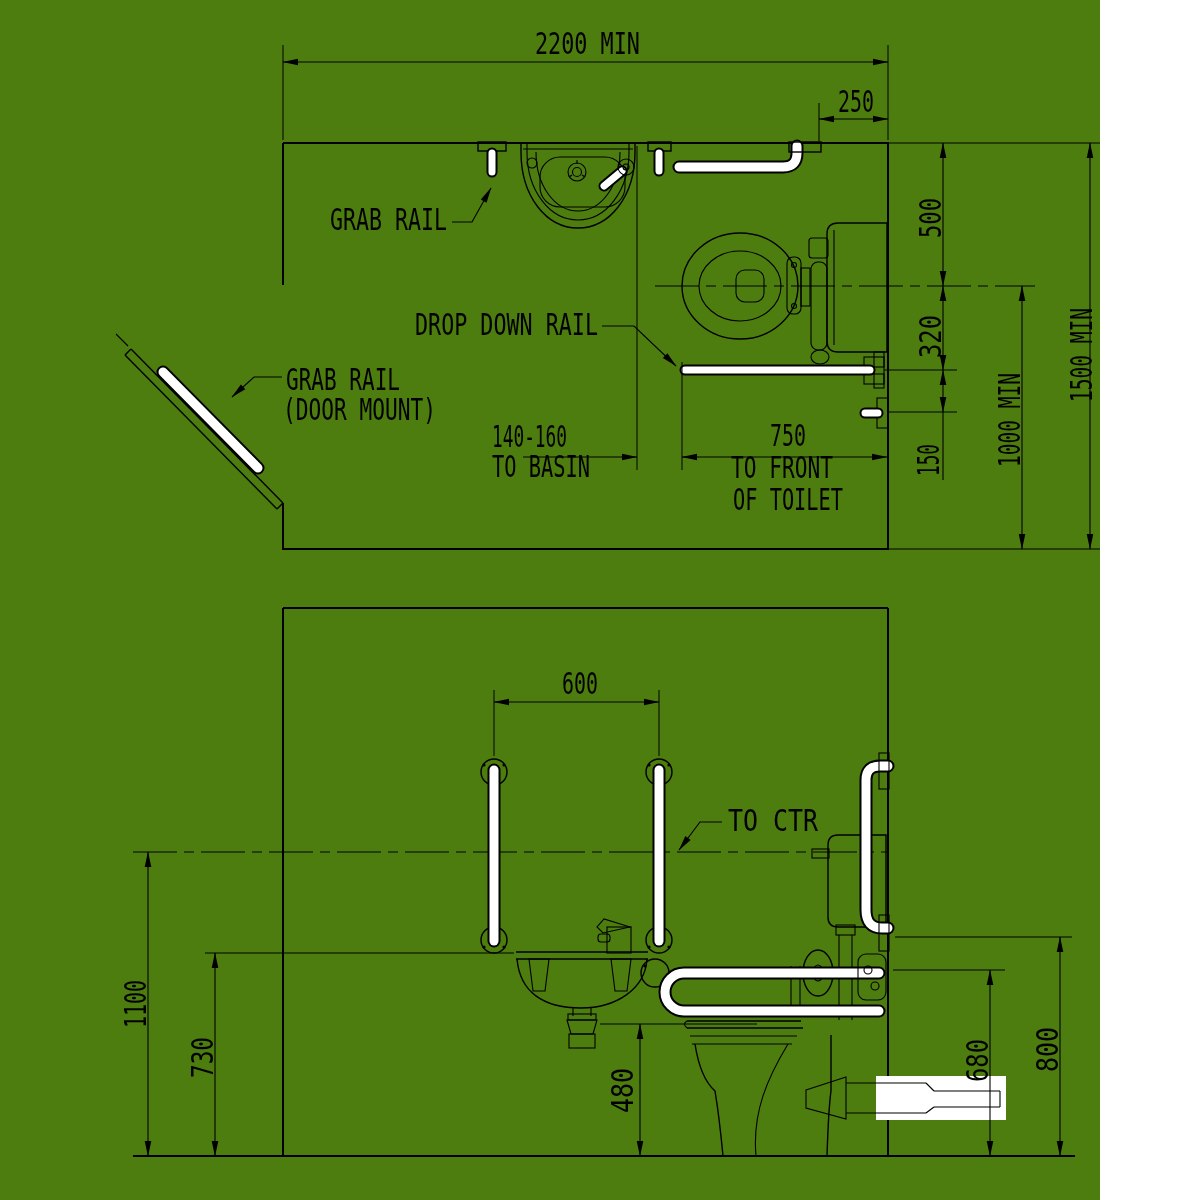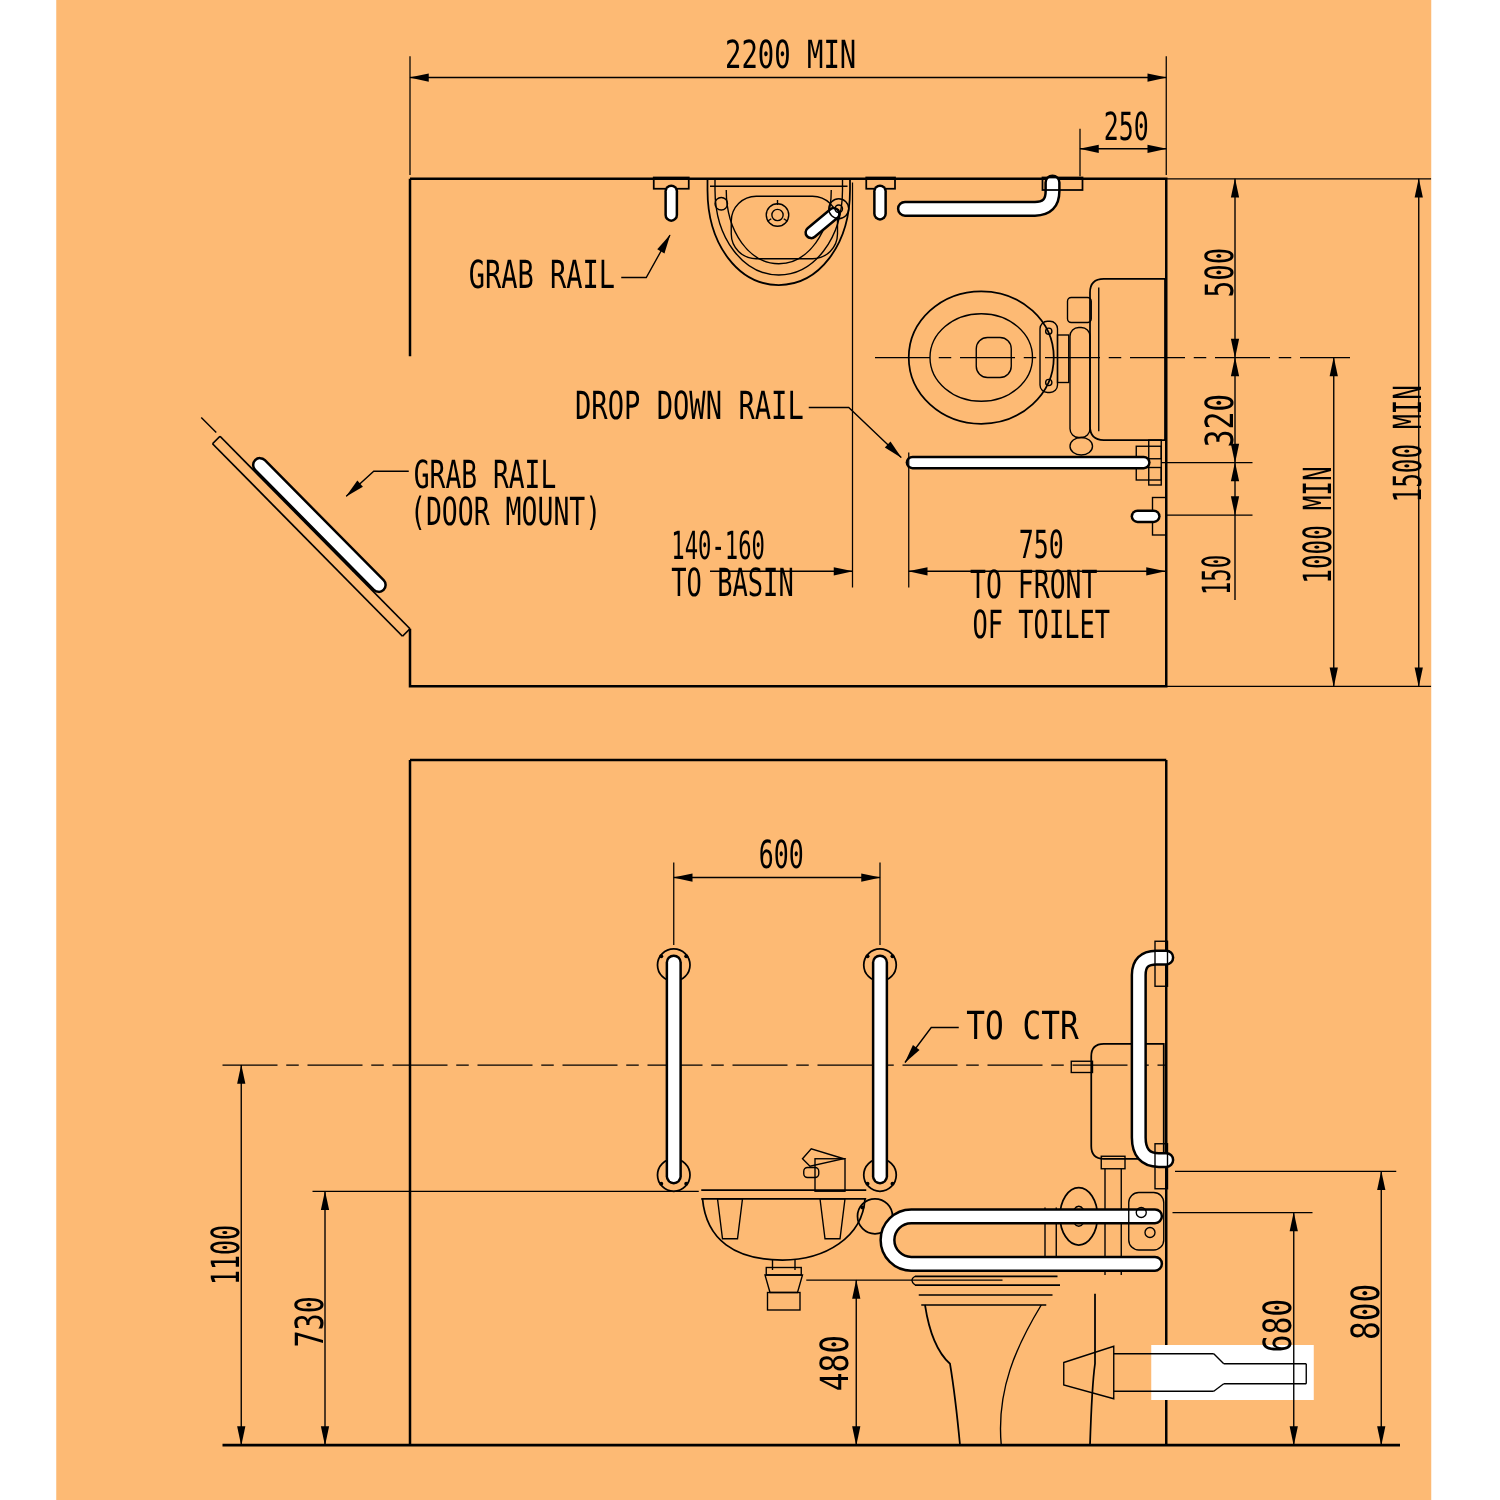--- a/index.html
+++ b/index.html
@@ -1,16 +1,16 @@
 <!DOCTYPE html>
 <html><head>
 <meta charset="utf-8">
 <style>
   html,body{margin:0;padding:0;background:#fff;}
-  .sheet{width:1100px;height:1200px;position:relative;background:#fdba74;overflow:hidden;margin-left:45px;}
+  .sheet{width:1100px;height:1200px;position:relative;background:#4d7c0f;overflow:hidden;}
   svg{display:block;}
   
   .w  {stroke:#000;stroke-width:2;fill:none;}                    
   .fl {stroke:#000;stroke-width:2.2;fill:none;}                  
   .f  {stroke:#000;stroke-width:1.4;fill:none;}                  
   .f2 {stroke:#000;stroke-width:1.1;fill:none;}                  
   .d  {stroke:#000;stroke-width:1.1;fill:none;}                  
   .x  {stroke:#000;stroke-width:1;fill:none;}                    
   .cl {stroke:#000;stroke-width:1;fill:none;stroke-dasharray:44 7 10 7;} 
   .to {stroke:#000;stroke-width:13;fill:none;stroke-linecap:round;}      

